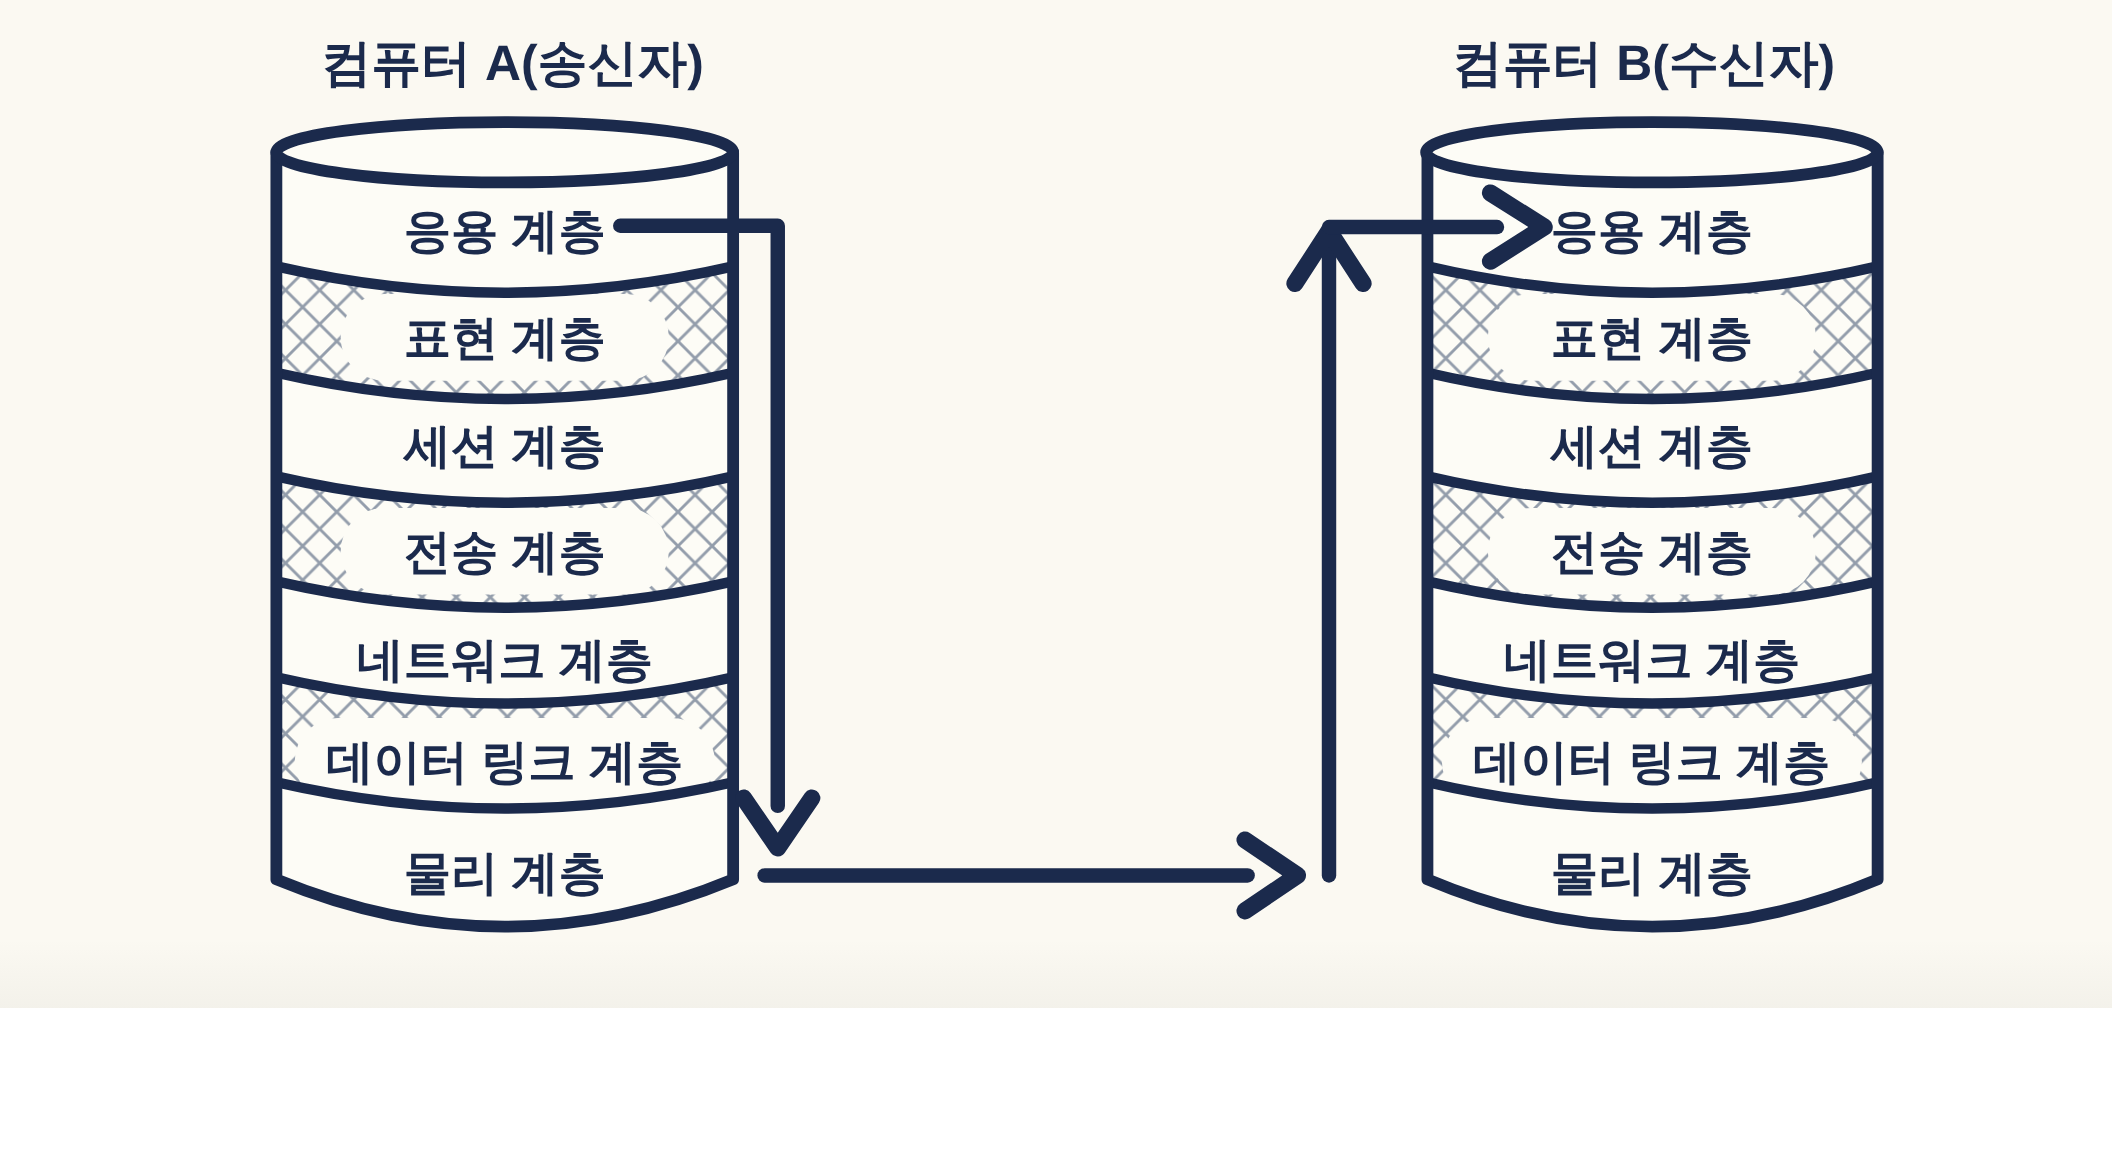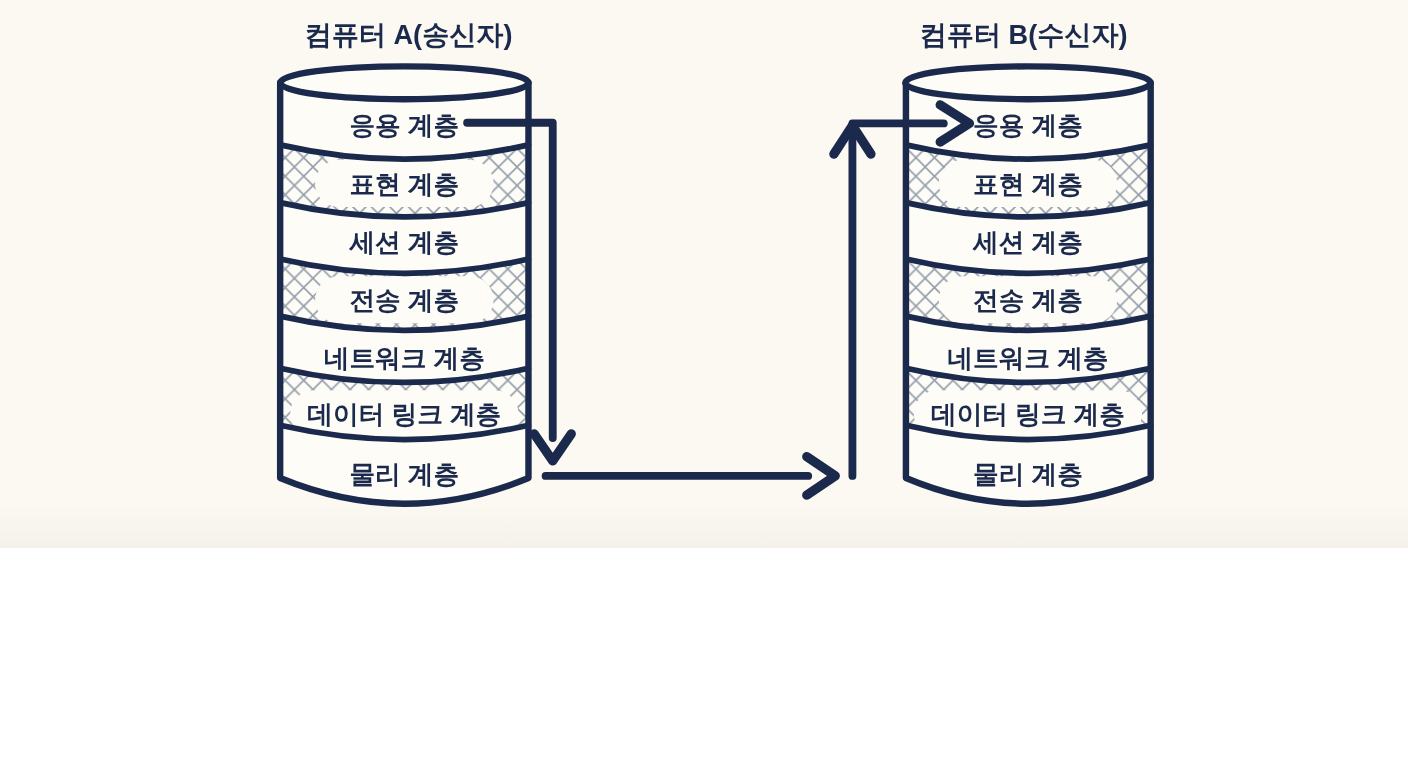--- a/index.html
+++ b/index.html
@@ -4,21 +4,21 @@
 <style>
   :root{
     --ink:#1b2a4c;
     --hatch:#939dab;
     --surface:#fdfcf6;
     --background:#fbf9f2;
   }
   html,body{margin:0;padding:0}
   .stage{
     position:relative;
-    width:1408px;height:548px;
+    width:1408px;height:672px;
     background:var(--background);
     overflow:hidden;
     font-family:"Liberation Sans","DejaVu Sans",sans-serif;
     text-align:right;
   }
   .stage::after{
     content:"";position:absolute;left:0;right:0;bottom:0;height:46px;
     background:linear-gradient(to bottom, rgba(120,120,110,0) 0%, rgba(120,120,110,0.06) 100%);
     pointer-events:none;
   }

